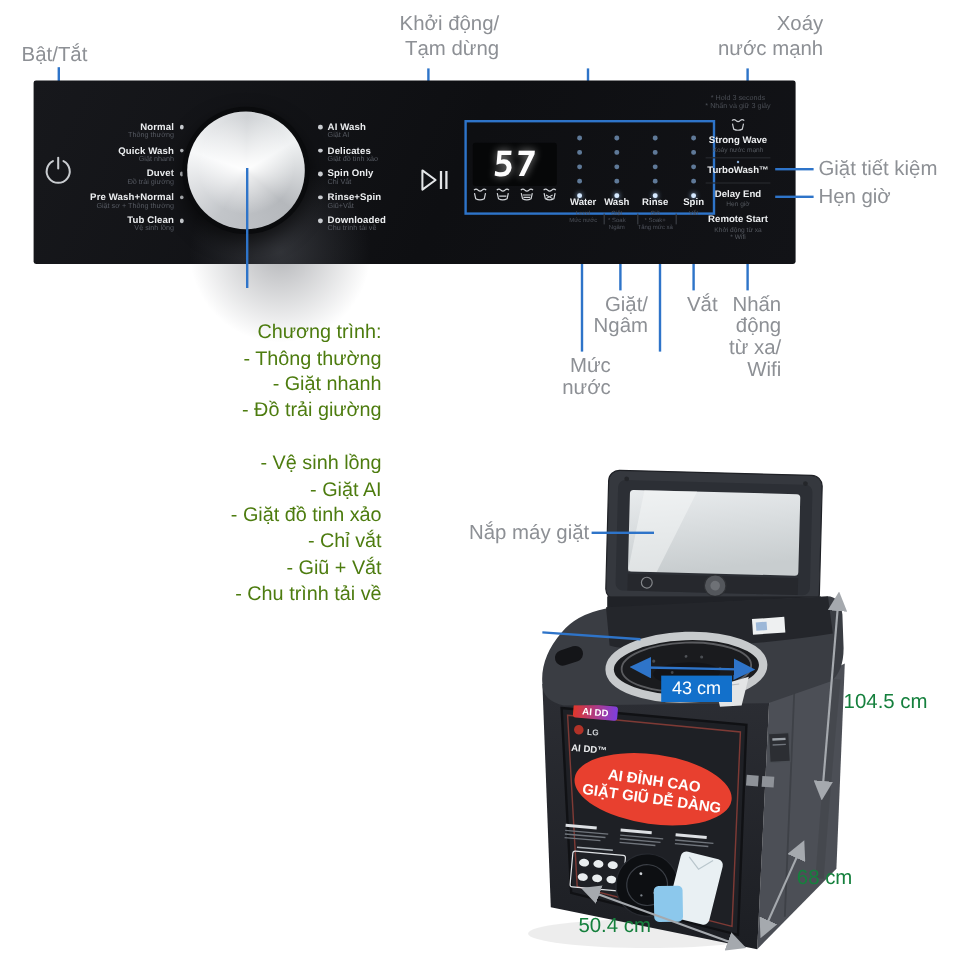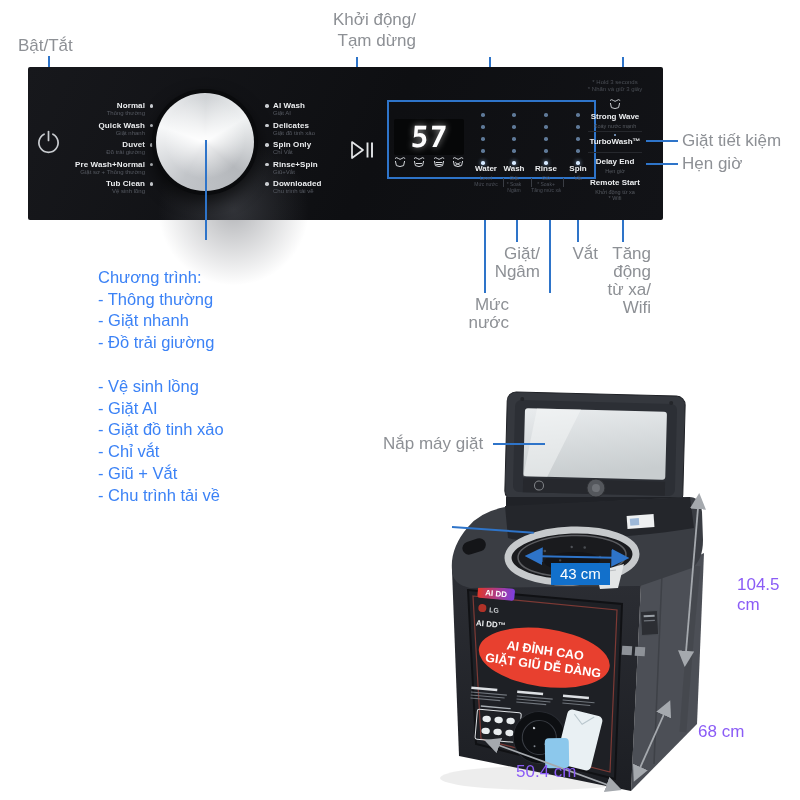--- a/index.html
+++ b/index.html
@@ -40,36 +40,38 @@
   .csub{font-size:5px;color:#4d515a;line-height:6px;white-space:pre-line;margin-top:2px;}
   .colsep{position:absolute;top:178px;width:1px;height:9px;background:#3a3d44;}
   .optitem{position:absolute;left:565px;width:100px;text-align:center;}
   .oname{font-size:8px;font-weight:bold;color:#eceef0;line-height:9px;}
   .osub{font-size:5.5px;color:#565a61;line-height:6.5px;white-space:pre-line;margin-top:1.5px;}
   .hsep{position:absolute;left:588px;width:54px;height:1px;background:#26282d;}
   .holdnote{position:absolute;left:565px;top:79px;width:100px;text-align:center;
             font-size:6px;line-height:7px;color:#4a4e55;white-space:pre-line;}
   .tdot{position:absolute;left:613.5px;top:133.5px;width:2.5px;height:2.5px;border-radius:50%;background:#86abd8;}
   
-  .proglist{position:absolute;left:98px;top:245px;width:220px;text-align:left;
-            color:#3b82f6;font-size:16.5px;line-height:21.8px;white-space:pre-line;}
+  .proglist{position:absolute;left:98px;top:245px;width:220px;text-align:right;
+            color:#4d7c0f;font-size:16.5px;line-height:21.8px;white-space:pre-line;}
   
-  .dim{position:absolute;color:#8b5cf6;font-size:17px;margin-left:34px;}
+  .dim{position:absolute;color:#15803d;font-size:17px;}
   .badge43{position:absolute;left:551px;top:563px;background:#1270cb;color:#fff;font-size:15px;
            padding:2px 9px 3px;line-height:17px;}
   .icon-svg{position:absolute;}
 </style>
 </head>
 <body>
 
 <div class="canvas">
 
   <div class="callout" style="left:18px;top:36px;">Bật/Tắt</div>
   <div class="callout ml" style="left:296px;top:10px;width:120px;">Khởi động/
 Tạm dừng</div>
+  <div class="callout ml" style="left:560px;top:10px;width:126px;">Xoáy
+nước mạnh</div>
 
   <div class="vline" style="left:48px;top:56px;height:82px;"></div>
   <div class="vline" style="left:356px;top:57px;height:82px;"></div>
   <div class="vline" style="left:489px;top:57px;height:43px;"></div>
   <div class="vline" style="left:622px;top:57px;height:56px;"></div>
 
   <div class="panel">
     <div class="knob-glow"></div>
   </div>
 
@@ -262,21 +264,21 @@
 
   <div class="vline" style="left:484px;top:220px;height:73px;"></div>
   <div class="vline" style="left:516px;top:220px;height:22px;"></div>
   <div class="vline" style="left:549px;top:220px;height:73px;"></div>
   <div class="vline" style="left:577px;top:220px;height:22px;"></div>
   <div class="vline" style="left:622px;top:220px;height:22px;"></div>
 
   <div class="callout ml" style="left:494px;top:245px;width:46px;line-height:18px;">Giặt/
 Ngâm</div>
   <div class="callout ml" style="left:558px;top:245px;width:40px;line-height:18px;">Vắt</div>
-  <div class="callout ml" style="left:597px;top:245px;width:54px;line-height:18px;">Tăng
+  <div class="callout ml" style="left:597px;top:245px;width:54px;line-height:18px;">Nhấn
 động
 từ xa/
 Wifi</div>
   <div class="callout ml" style="left:461px;top:296px;width:48px;line-height:18px;">Mức
 nước</div>
 
   <div class="proglist">
     <span>Chương trình:</span><br><span>- Thông thường</span><br><span>- Giặt nhanh</span><br><span>- Đồ trải giường</span><br><br><span>- Vệ sinh lồng</span><br><span>- Giặt AI</span><br><span>- Giặt đồ tinh xảo</span><br><span>- Chỉ vắt</span><br><span>- Giũ + Vắt</span><br><span>- Chu trình tải về</span>
   </div>
 
@@ -402,21 +404,21 @@
     <polygon points="596,572 624,564 618,588 600,589" fill="#e3e5e6"></polygon>
     <path d="M600 572 L616 570" stroke="#b9bcbf" fill="none"></path>
 
     <line x1="528" y1="556" x2="626" y2="558" stroke="#2e74c9" stroke-width="2" marker-start="url(#ab)" marker-end="url(#ab)"></line>
 
     <line x1="699" y1="496" x2="685" y2="664" stroke="#a5a9ae" stroke-width="1.8" marker-start="url(#ag)" marker-end="url(#ag)"></line>
     <line x1="669" y1="703" x2="635" y2="779" stroke="#a5a9ae" stroke-width="1.8" marker-start="url(#ag)" marker-end="url(#ag)"></line>
     <line x1="487" y1="741" x2="619" y2="789" stroke="#a5a9ae" stroke-width="1.8" marker-start="url(#ag)" marker-end="url(#ag)"></line>
   </svg>
 
-  <div class="callout" style="left:383px;top:434px;width:108px;text-align:left;">Nắp máy giặt</div>
+  <div class="callout" style="left:383px;top:434px;width:108px;text-align:right;">Nắp máy giặt</div>
   <div class="hline" style="left:493px;top:443px;width:52px;height:1.5px;"></div>
   <div class="hline" style="left:452px;top:526px;width:82px;height:1.5px;transform:rotate(4deg);transform-origin:left center;"></div>
 
   <div class="badge43">43 cm</div>
 
   <div class="dim" style="left:703px;top:575px;">104.5 cm</div>
   <div class="dim" style="left:664px;top:722px;">68 cm</div>
   <div class="dim" style="left:482px;top:762px;">50.4 cm</div>
 
 </div>

